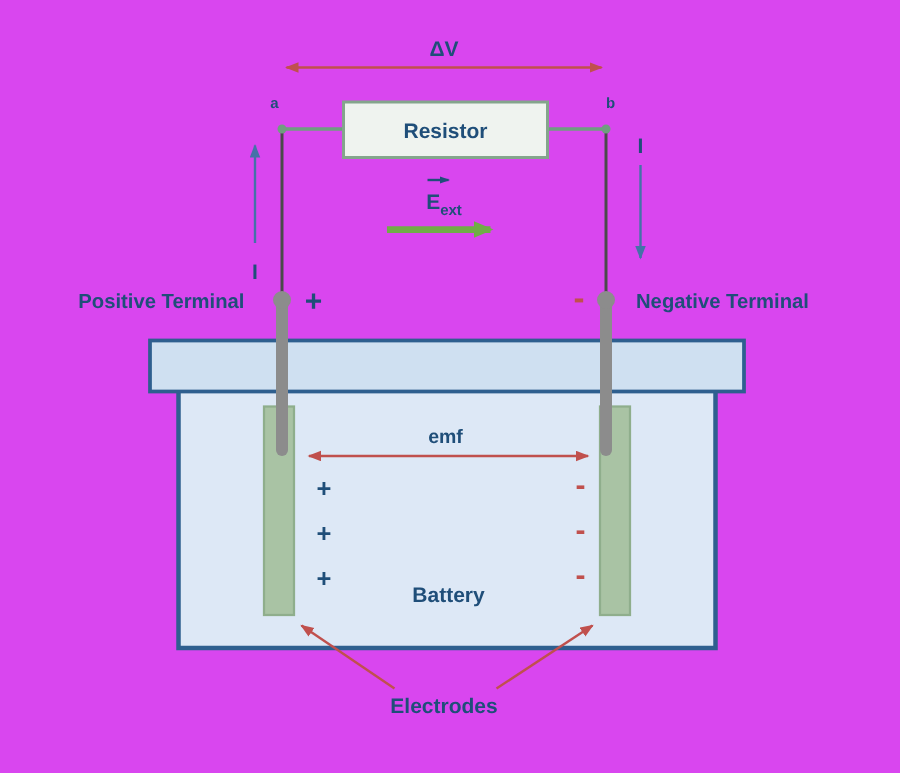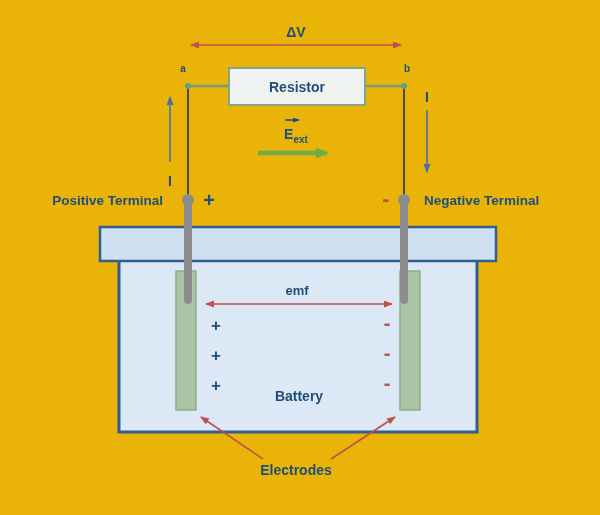--- a/index.html
+++ b/index.html
@@ -4,21 +4,21 @@
 <style>
   html, body {
     margin: 0;
     padding: 0;
     background: #ffffff;
   }
   .stage {
     position: relative;
     width: 600px;
     height: 515px;
-    background: #eab308;
+    background: #d946ef;
     font-family: "Liberation Sans", "DejaVu Sans", sans-serif;
     overflow: hidden;
   }
   svg text {
     font-family: "Liberation Sans", "DejaVu Sans", sans-serif;
   }
   
   .t-blue   { fill: var(--text-blue); font-weight: 700; }
   .t-red    { fill: var(--minus-red); font-weight: 700; }
   

